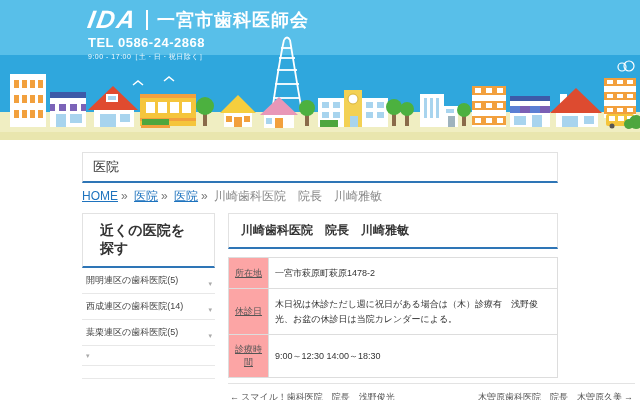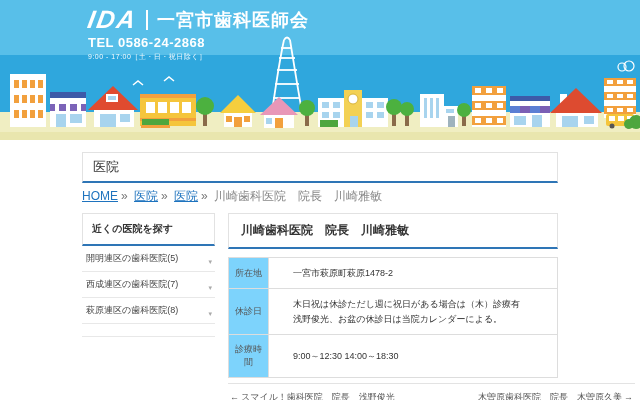--- a/index.html
+++ b/index.html
@@ -24,35 +24,35 @@
     padding:5px 10px; font-size:13px; color:#333; background:#fff; }
   .breadcrumb { font-size:12px; color:#888; margin:5px 0 8px; white-space:nowrap; }
   .breadcrumb a { color:#1e73be; text-decoration:underline; }
   .breadcrumb .sep { margin:0 3px; color:#777; }
 
   .cols { display:flex; gap:13px; align-items:flex-start; }
 
   
   .sidebar { width:133px; flex:none; }
   .side-head { border:1px solid #e2e2e2; border-bottom:2px solid #2e75b6;
-    padding:8px 9px; font-size:10px; font-weight:bold; color:#333; }
+    padding:8px 17px; font-size:14px; font-weight:bold; color:#333; }
   .side-list { list-style:none; }
   .side-item { display:flex; justify-content:space-between; align-items:flex-end;
     padding:6px 3px 6px 4px; border-bottom:1px solid #e8e8e8; font-size:9px;
     color:#444; cursor:pointer; }
   .chev { font-size:7px; color:#aaa; line-height:1; }
 
   
   .main { flex:1; min-width:0; }
   .main-title { border:1px solid #e2e2e2; border-bottom:2px solid #2e75b6;
     padding:8px 12px; font-size:12px; font-weight:bold; color:#333; }
   table { width:100%; border-collapse:collapse; margin-top:8px; font-size:9px; }
   th { width:40px; border:1px solid #ddd; padding:8px 2px; font-weight:normal;
-    color:#555; text-align:center; vertical-align:middle; background:#7dd3fc; }
-  td { border:1px solid #ddd; padding:8px 24px; line-height:1.6; color:#333;
+    color:#555; text-align:center; vertical-align:middle; background:#fca5a5;text-decoration:underline; }
+  td { border:1px solid #ddd; padding:8px 6px; line-height:1.6; color:#333;
     vertical-align:middle; }
 
   
   .pager { position:absolute; left:228px; right:5px; top:383px; display:flex;
     justify-content:space-between; border-top:1px solid #e3e3e3; padding-top:7px;
     font-size:9px; color:#555; background:#fff; }
   .pager a { color:#555; text-decoration:none; }
   .pager .arrow { color:#555; margin:0 2px; }
 </style>
 </head>
@@ -272,27 +272,30 @@
       <ul class="side-list">
 
           <li class="side-item">
             <span>開明連区の歯科医院(5)</span>
             <span class="chev">▾</span>
           </li>
 
 
 
           <li class="side-item">
-            <span>西成連区の歯科医院(7)</span>
+            <span>西成連区の歯科医院(14)</span>
             <span class="chev">▾</span>
           </li>
 
-
-          <li class="side-item">
-            <span>萩原連区の歯科医院(8)</span>
+          <li class="side-item">
+            <span>葉栗連区の歯科医院(5)</span>
+            <span class="chev">▾</span>
+          </li>
+
+          <li class="side-item">
             <span class="chev">▾</span>
           </li>
 
           <li class="side-item">
             
             
           </li>
 
         </ul>
     </aside>

